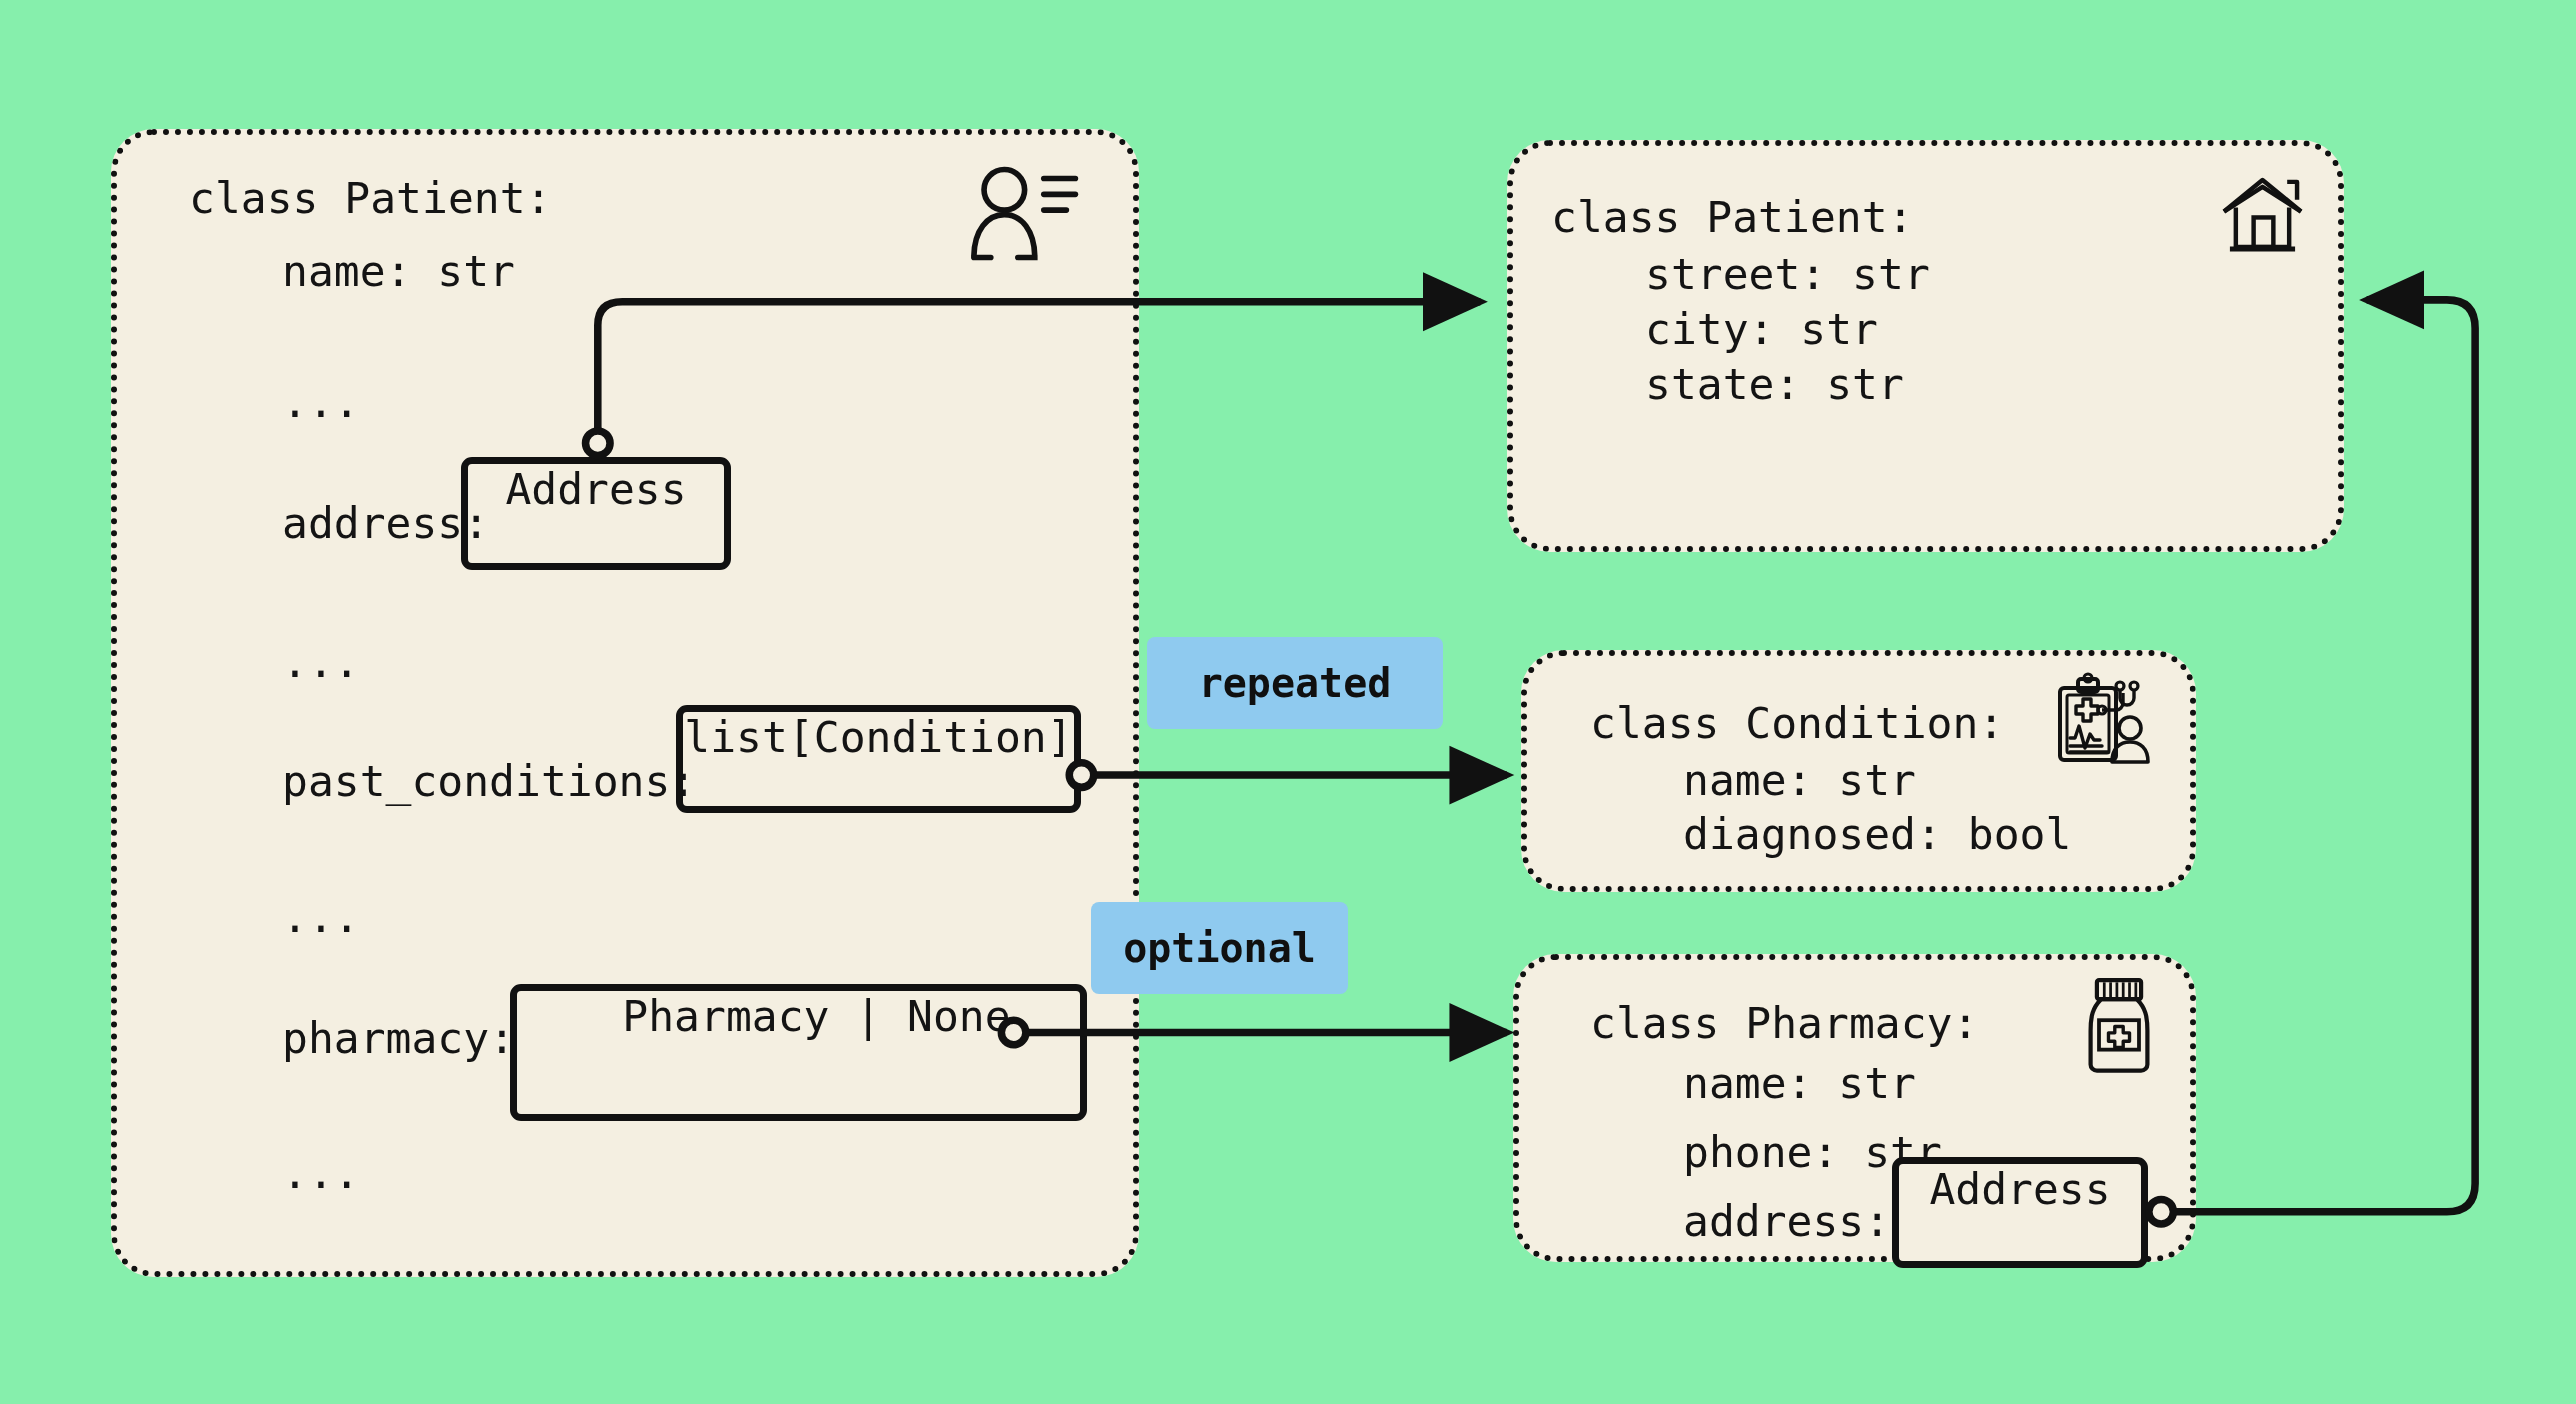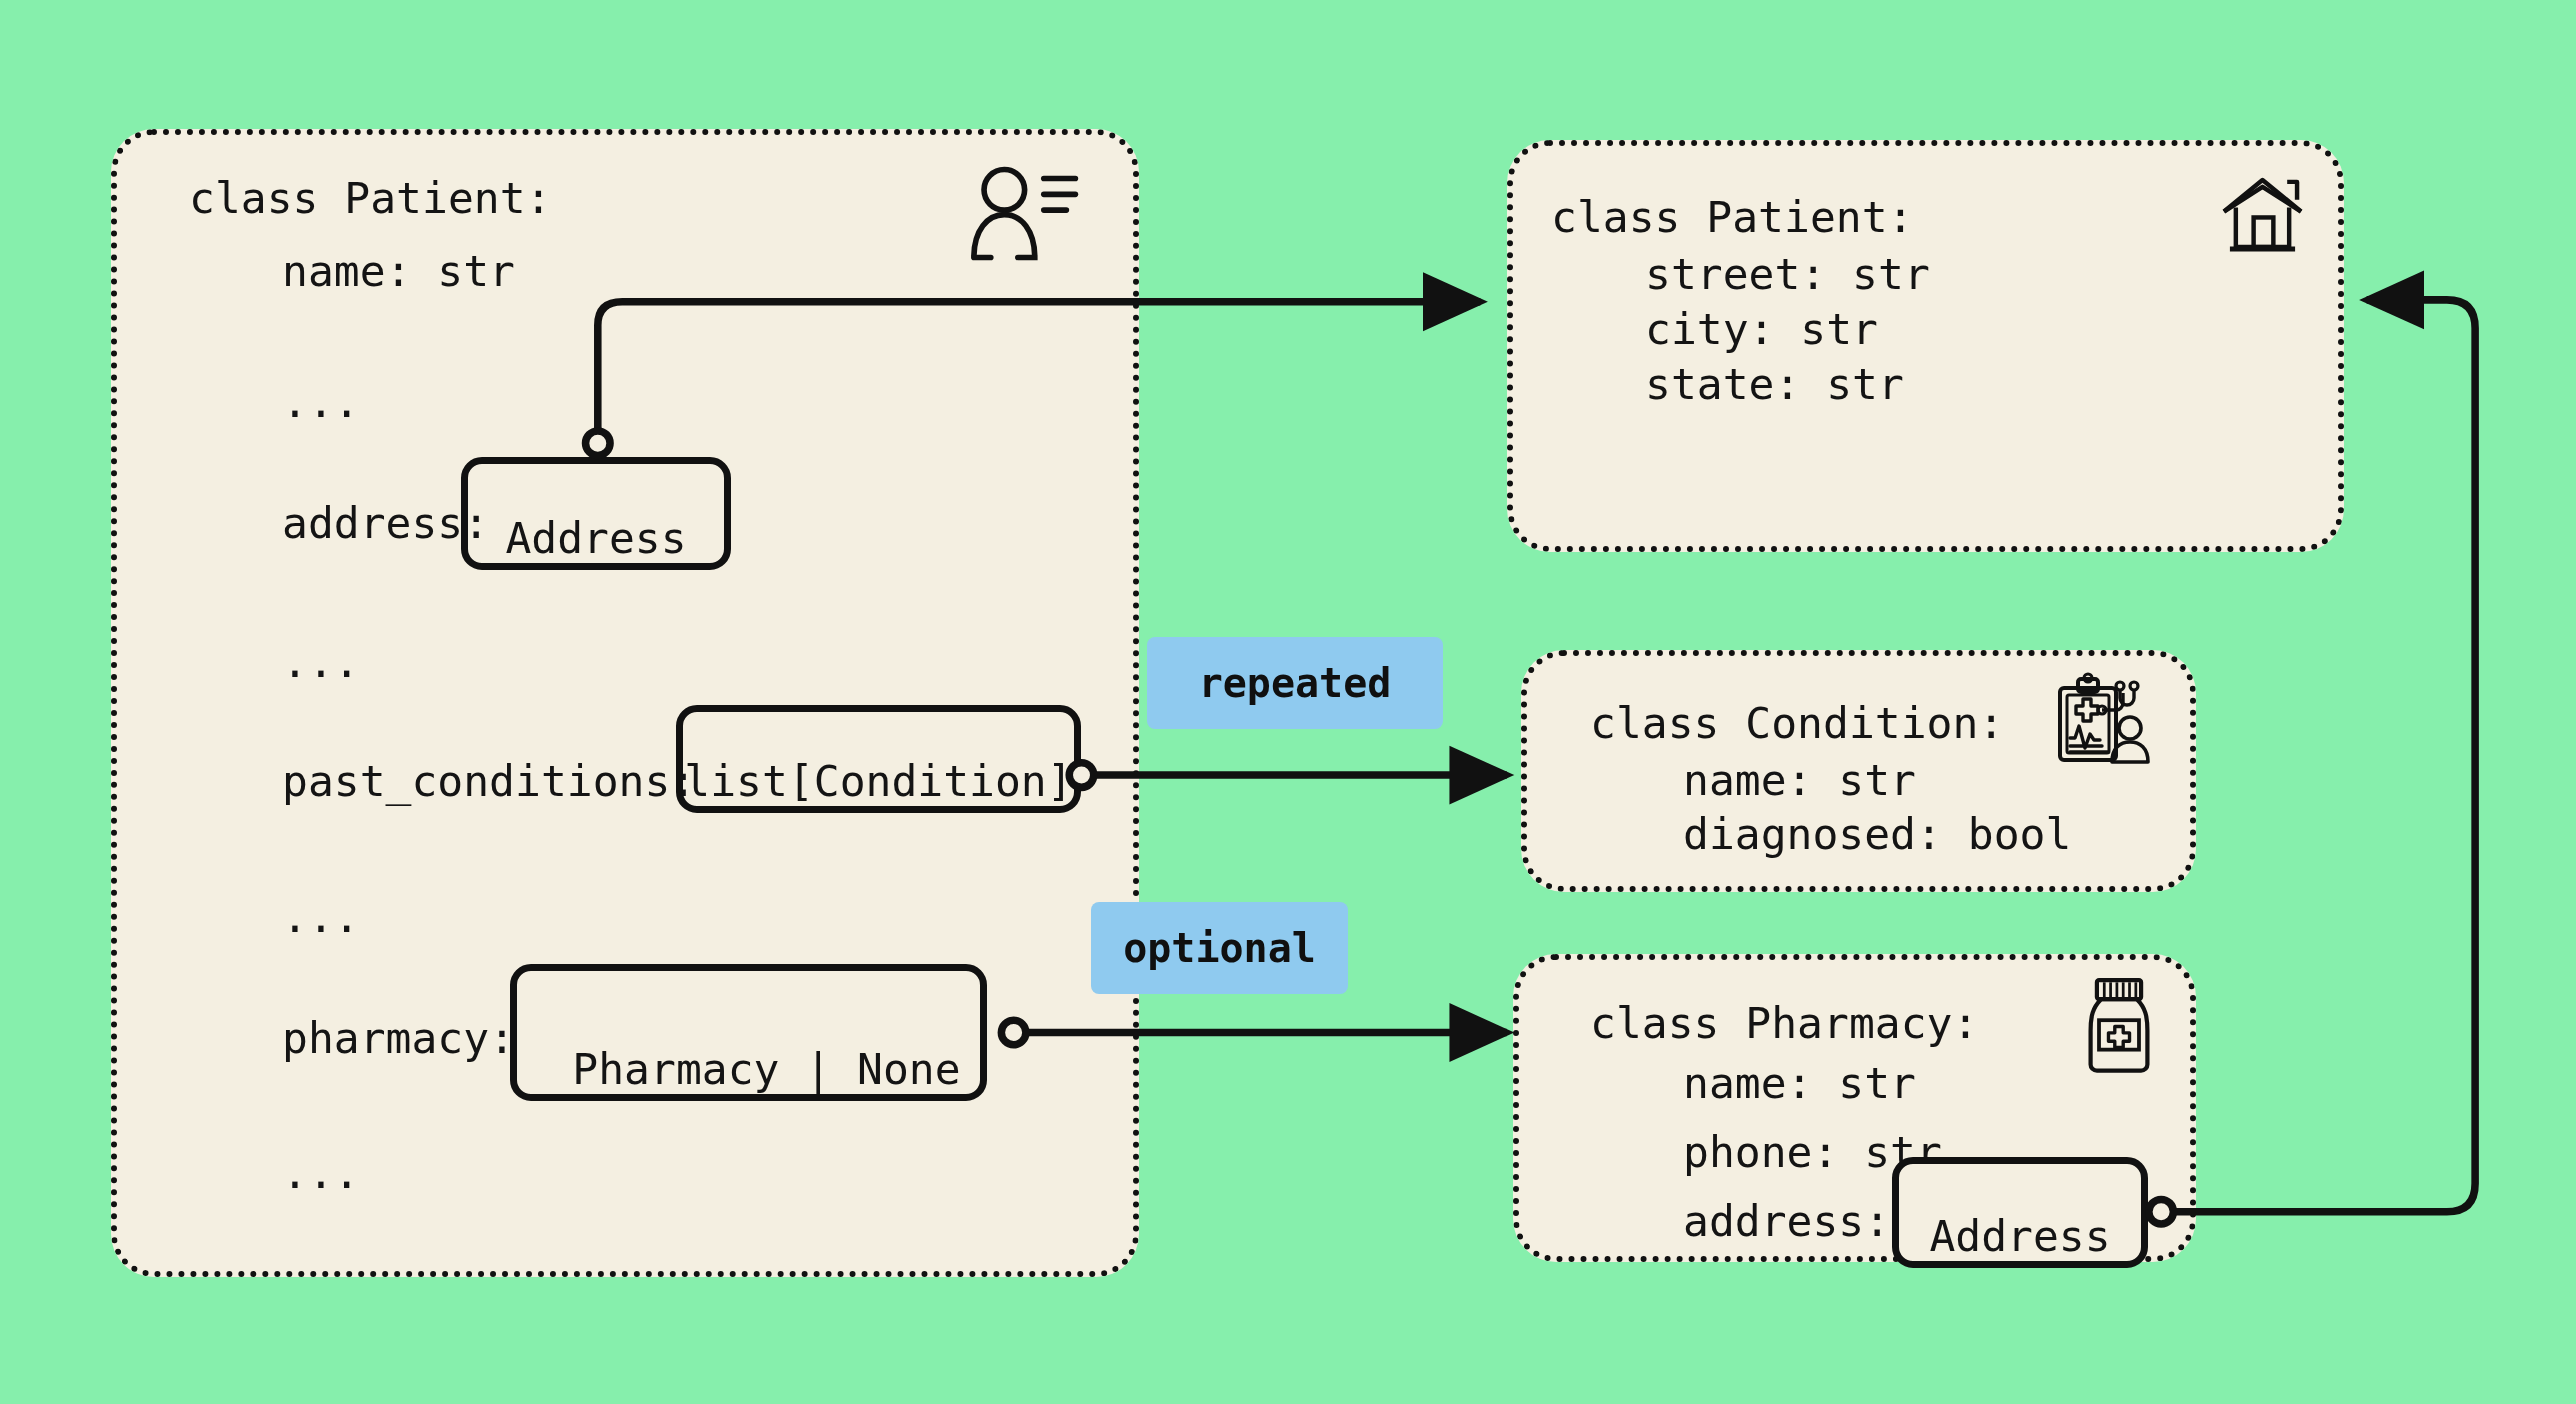--- a/index.html
+++ b/index.html
@@ -40,25 +40,25 @@
     white-space: pre;
     font-family: "DejaVu Sans Mono", "Liberation Mono", monospace;
     color: #141414;
     font-size: 43px;
     line-height: 1;
   }
   
   .type-box {
     position: absolute;
     border: 7.5px solid #111111;
-    border-radius: 21px;
+    border-radius: 11px;
     background: transparent;
     box-sizing: border-box;
     display: flex;
-    align-items: flex-end;
+    align-items: flex-start;
     justify-content: center;
   }
   .type-box span {
     font-family: "DejaVu Sans Mono", "Liberation Mono", monospace;
     font-size: 43px;
     color: #141414;
     white-space: pre;
   }
   
   .badge {
@@ -153,21 +153,21 @@
   <div class="code-line" style="left:282px; top:760px;">past_conditions:</div>
 
   <div class="type-box" style="left:676px; top:705px; width:405px; height:108px;">
     <span>list[Condition]</span>
   </div>
 
   <div class="ellipsis" style="left:282px; top:896px;">...</div>
 
   <div class="code-line" style="left:282px; top:1017px;">pharmacy:</div>
 
-  <div class="type-box" style="left:510px; top:964px; width:477px; height:137px;padding-left:36px;">
+  <div class="type-box" style="left:510px; top:984px; width:577px; height:137px;padding-left:36px;">
     <span>Pharmacy | None</span>
   </div>
 
   <div class="ellipsis" style="left:282px; top:1152px;">...</div>
 
   <div class="class-card" style="left:1507px; top:140px; width:837px; height:412px;">
   </div>
 
   <div class="code-line" style="left:1551px; top:196px;">class Patient:</div>
 

